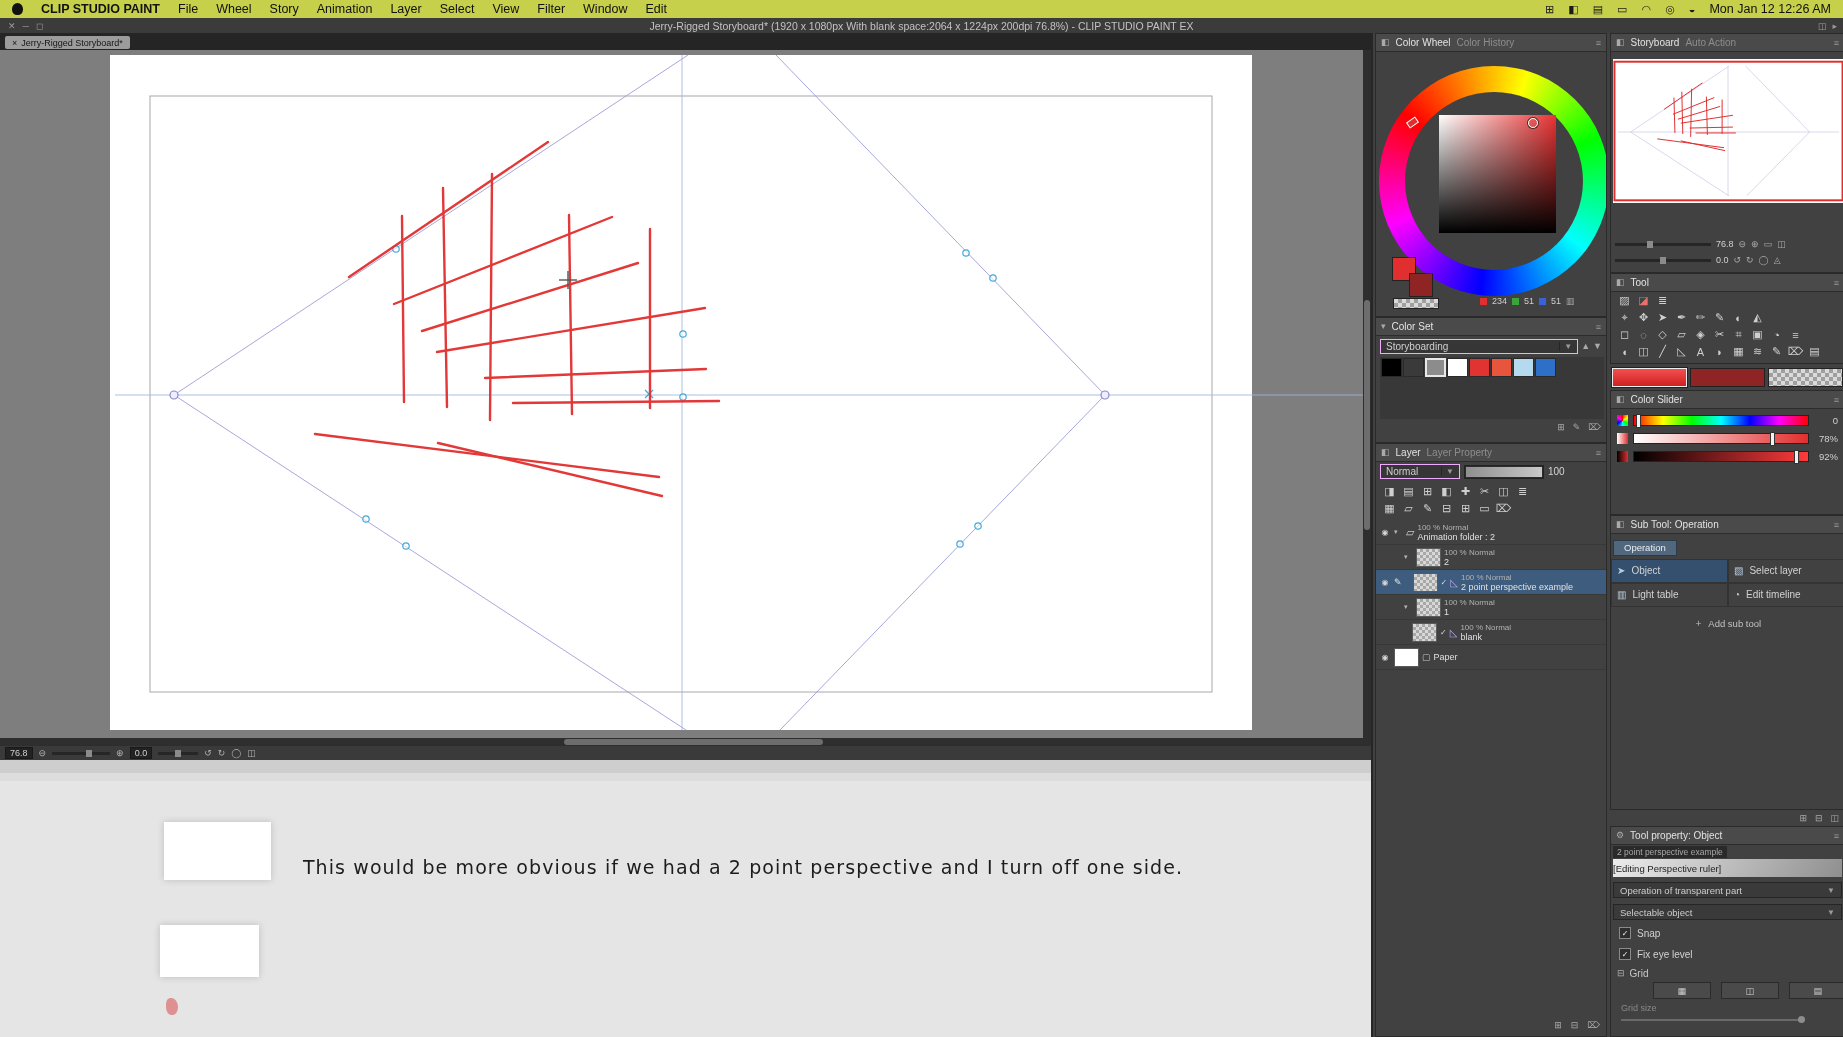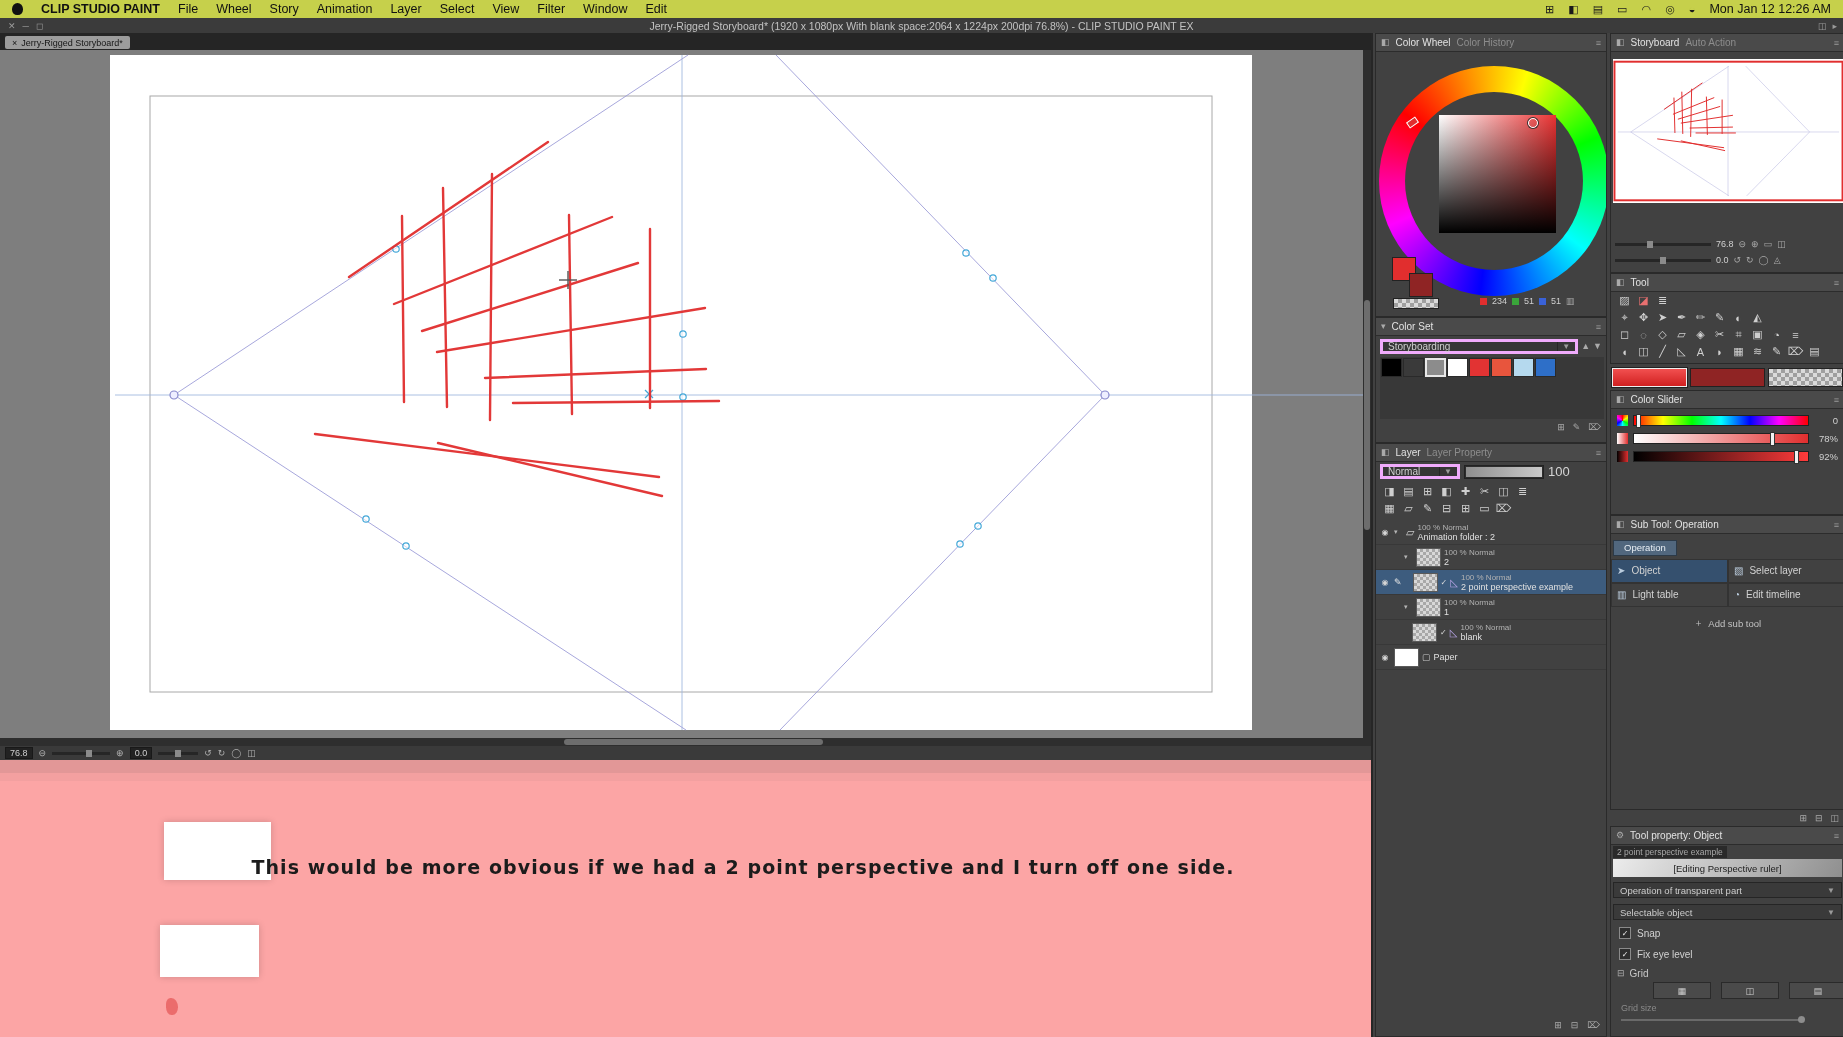--- a/index.html
+++ b/index.html
@@ -33,21 +33,21 @@
   #vscroll{left:1363px;top:50px;width:8px;height:688px;background:#2e2e2e;}
   #vscroll .thumb{position:absolute;left:1px;top:250px;width:6px;height:230px;background:#6d6d6d;border-radius:3px;}
   
   #statusbar{left:0;top:746px;width:1371px;height:14px;background:#3a3a3a;display:flex;align-items:center;
              gap:6px;padding:0 5px;box-sizing:border-box;color:#b8b8b8;font-size:9px;}
   .sb-chip{background:#222;border:1px solid #191919;padding:0 4px;height:10px;line-height:10px;color:#cfcfcf;}
   .sb-ic{font-size:9px;color:#b0b0b0;}
   .sb-track{width:58px;height:3px;background:#262626;position:relative;}
   .sb-track i{position:absolute;top:-2px;width:6px;height:7px;background:#8b8b8b;}
   
-  #caption{left:0;top:760px;width:1371px;height:277px;background:#fca5a5;overflow:hidden;font-weight:bold;}
+  #caption{left:0;top:760px;width:1371px;height:277px;background:#e5e5e5;overflow:hidden;}
   .ghost1{position:absolute;left:0;top:0;width:1371px;height:13px;background:rgba(70,70,70,.14);}
   .ghost2{position:absolute;left:0;top:13px;width:1371px;height:8px;background:rgba(70,70,70,.05);}
   .cap-card{position:absolute;background:#fff;box-shadow:0 0 7px rgba(0,0,0,.18);}
   .cap-text{position:absolute;left:115px;top:92px;width:1256px;text-align:center;color:#1c1c1c;
             font-family:"DejaVu Sans",sans-serif;font-size:19px;letter-spacing:1.1px;line-height:30px;}
   .cap-smudge{position:absolute;left:166px;top:238px;width:12px;height:17px;background:rgba(214,40,40,.45);
               border-radius:40% 60% 50% 50%;}
   
   #rightpanels{left:1371px;top:33px;width:472px;height:1004px;background:#414141;border-left:2px solid #262626;}
   .panel{position:absolute;background:#414141;border:1px solid #2a2a2a;box-sizing:border-box;overflow:hidden;}
@@ -55,21 +55,21 @@
          border-bottom:1px solid #2c2c2c;font-size:10px;}
   .ptab{color:#e2e2e2;}
   .ptab.dim{color:#8d8d8d;}
   .pico{color:#aaa;font-size:9px;line-height:1;}
   .pmenu{margin-left:auto;color:#9a9a9a;font-size:9px;}
   .checker{background:repeating-conic-gradient(#9f9f9f 0% 25%,#dadada 0% 50%);background-size:8px 8px;}
   .checker-sm{background:repeating-conic-gradient(#a8a8a8 0% 25%,#d8d8d8 0% 50%);background-size:6px 6px;}
   .swrow{display:flex;gap:1px;}
   .swatch{width:21px;height:19px;border:1px solid #2a2a2a;box-sizing:border-box;}
   .swatch.selct{outline:2px solid #e8e8e8;outline-offset:-2px;}
-  .dd{display:flex;align-items:center;background:#363636;border:3px solid #f0abfc;height:15px;
+  .dd{display:flex;align-items:center;background:#363636;border:1px solid #f0abfc;height:15px;
       font-size:10px;color:#cfcfcf;padding:0 5px;box-sizing:border-box;}
   .dd .arr{margin-left:auto;color:#9a9a9a;font-size:8px;border-left:1px solid #262626;padding-left:4px;}
   .tool-ic{width:19px;height:17px;display:flex;align-items:center;justify-content:center;
            color:#cfcfcf;font-size:11px;}
   .tool-row{display:flex;align-items:center;padding:0 4px;}
   .lrow{display:flex;align-items:center;height:24px;border-bottom:1px solid #383838;padding:0 3px;gap:3px;}
   .lrow .lthumb{width:23px;height:17px;border:1px solid #5a5a5a;flex:0 0 auto;}
   .l1{font-size:8px;color:#b2b2b2;line-height:9px;white-space:nowrap;}
   .l2{font-size:9px;color:#e0e0e0;line-height:10px;white-space:nowrap;}
   .lrow.sel{background:#3d5c7e;}
@@ -306,21 +306,21 @@
         <span class="pmenu">≡</span>
       </div>
       <div style="display:flex;align-items:center;gap:4px;padding:2px 4px;">
         <div class="dd" style="width:80px">
           <span>Normal</span>
           <span class="arr">▼</span>
         </div>
         <div style="width:78px;height:12px;background:#2d2d2d;border:1px solid #222;position:relative;">
           <div style="position:absolute;inset:1px;background:linear-gradient(to right,#8f8f8f,#c9c9c9);"></div>
         </div>
-        <span style="font-size:13px;color:#d5d5d5;">100</span>
+        <span style="font-size:10px;color:#d5d5d5;">100</span>
       </div>
       <div class="tool-row" style="margin-top:2px">
         <span class="tool-ic">◨</span>
         <span class="tool-ic">▤</span>
         <span class="tool-ic">⊞</span>
         <span class="tool-ic">◧</span>
         <span class="tool-ic">✚</span>
         <span class="tool-ic">✂</span>
         <span class="tool-ic">◫</span>
         <span class="tool-ic">≣</span>
@@ -588,21 +588,21 @@
       <div class="phead">
         <span class="pico">⚙</span>
         <span class="ptab">Tool property: Object</span>
         <span class="pmenu">≡</span>
       </div>
       <div class="abs" style="left:2px;top:19px;height:12px;background:#2a2a2a;color:#a8a8a8;font-size:8.5px;
            display:flex;align-items:center;padding:0 4px;max-width:150px;white-space:nowrap;overflow:hidden;">
         <span>2 point perspective example</span>
       </div>
       <div class="abs" style="left:2px;top:32px;width:229px;height:18px;
-           background:linear-gradient(120deg,#ececec,#8f8f8f);display:flex;align-items:center;justify-content:center;
+           background:linear-gradient(120deg,#ececec,#8f8f8f);display:flex;align-items:center;
            color:#222;font-size:9.5px;">
         <span>[Editing Perspective ruler]</span>
       </div>
       <div class="prop-dd abs" style="left:2px;top:55px;width:229px;">
         <span>Operation of transparent part</span>
         <span style="margin-left:auto;color:#9a9a9a;font-size:8px">▼</span>
       </div>
       <div class="prop-dd abs" style="left:2px;top:77px;width:229px;">
         <span>Selectable object</span>
         <span style="margin-left:auto;color:#9a9a9a;font-size:8px">▼</span>

